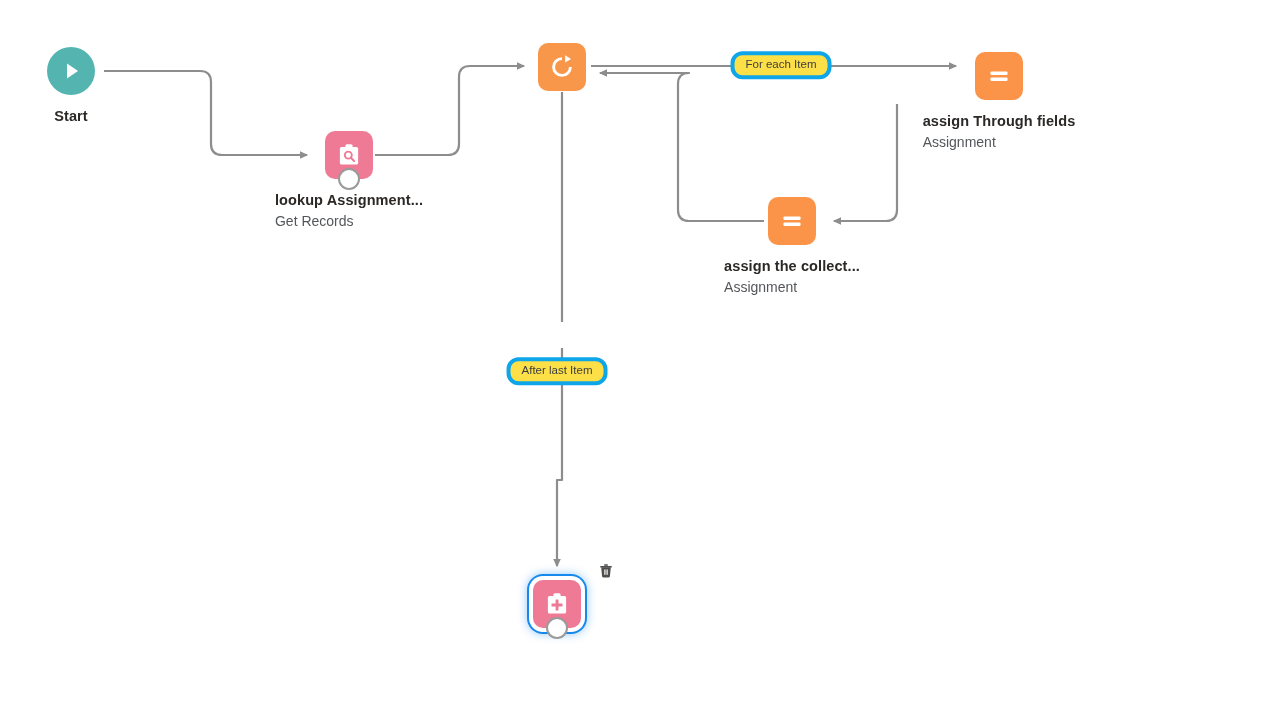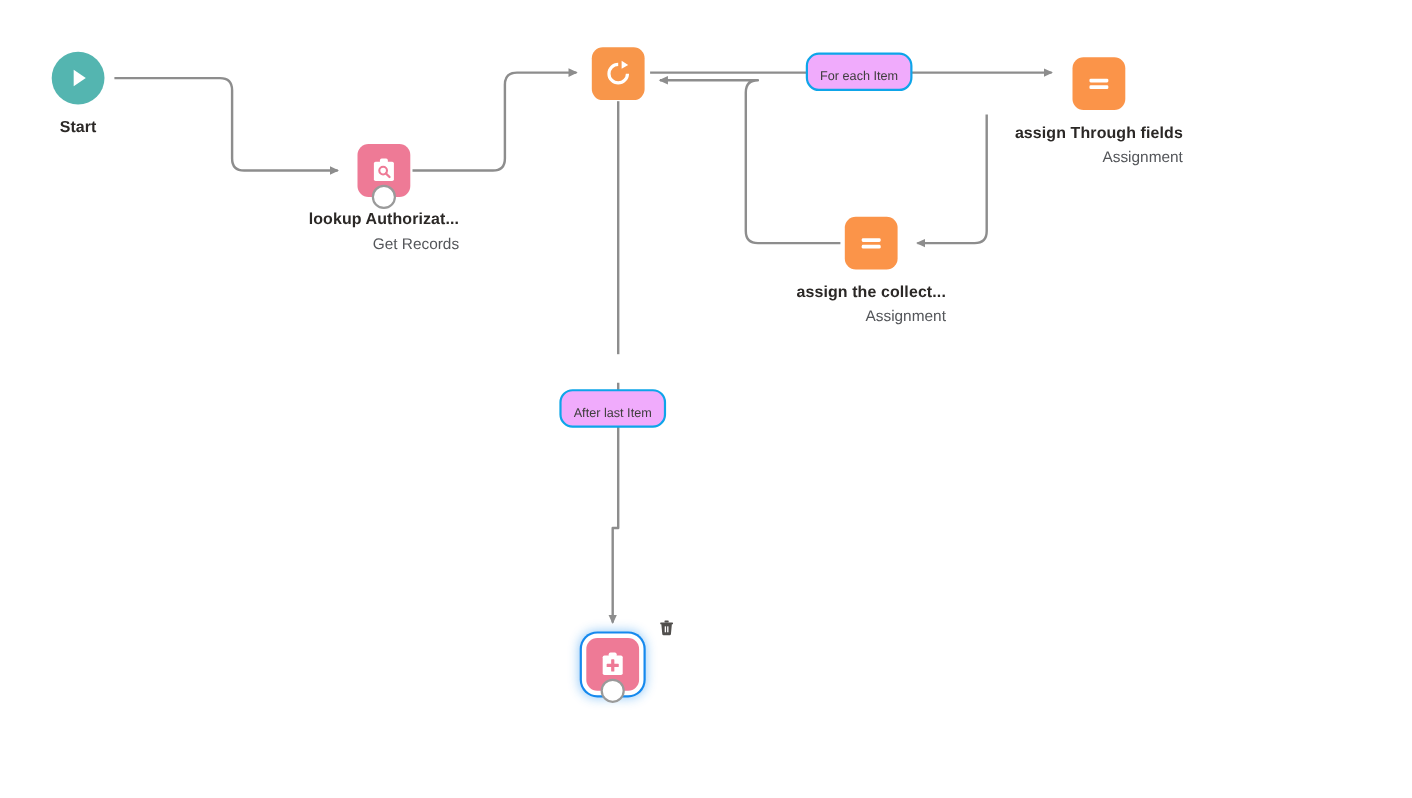--- a/index.html
+++ b/index.html
@@ -91,21 +91,21 @@
     width: 18px;
     height: 18px;
     display: flex;
     align-items: center;
     justify-content: center;
     cursor: pointer;
   }
 
   .labels {
     margin-top: 12px;
-    text-align: right;
+    text-align: left;
     line-height: 1.25;
     white-space: nowrap;
   }
   .label-name {
     font-size: 14.5px;
     font-weight: bold;
     color: #2b2826;
     letter-spacing: 0.1px;
   }
   .label-type {
@@ -116,24 +116,24 @@
   }
   .labels.start-only .label-name {
     margin-top: 0;
   }
 
   
   .pill {
     position: absolute;
     z-index: 4;
     transform: translate(-50%, -50%);
-    background: #f0abfc;
-    border: 2px solid #0ea5e9;
+    background: #fde047;
+    border: 4px solid #0ea5e9;
     border-radius: 12px;
-    padding: 15px 11px 4px;
+    padding: 4px 11px 4px;
     font-size: 11.5px;
     color: #3e3e3c;
     white-space: nowrap;
     line-height: 1;
   }
 </style>
 </head>
 <body>
 
 <div id="canvas">
@@ -186,21 +186,21 @@
           <path d="M7.5 7 h15 a1.6 1.6 0 0 1 1.6 1.6 v14.4 a1.6 1.6 0 0 1 -1.6 1.6
                    h-15 a1.6 1.6 0 0 1 -1.6 -1.6 v-14.4 A1.6 1.6 0 0 1 7.5 7 z" fill="#ffffff"></path>
           <rect x="11.4" y="4.2" width="7.2" height="4.6" rx="1.6" fill="#ffffff"></rect>
           <circle cx="14.3" cy="15.1" r="3.5" fill="none" stroke="#ee7a96" stroke-width="1.9"></circle>
           <line x1="16.9" y1="17.7" x2="20.1" y2="20.9" stroke="#ee7a96" stroke-width="2.1" stroke-linecap="round"></line>
         </svg>
       </span>
       <span class="stub"></span>
     </div>
     <div class="labels">
-      <div class="label-name">lookup Authorizat...</div>
+      <div class="label-name">lookup Assignment...</div>
       <div class="label-type">Get Records</div>
     </div>
   </div>
 
   <div class="node" style="left:562px; top:43px;">
     <div class="tile" style="background:#f8964a;">
       <span>
         <svg width="30" height="30" viewBox="0 0 30 30">
           <path d="M15 6.6 a8.4 8.4 0 1 0 8.4 8.4" fill="none" stroke="#ffffff" stroke-width="2.9" stroke-linecap="butt"></path>
           <path d="M18.1 3.3 L24.1 7.0 L18.1 10.4 Z" fill="#ffffff"></path>

